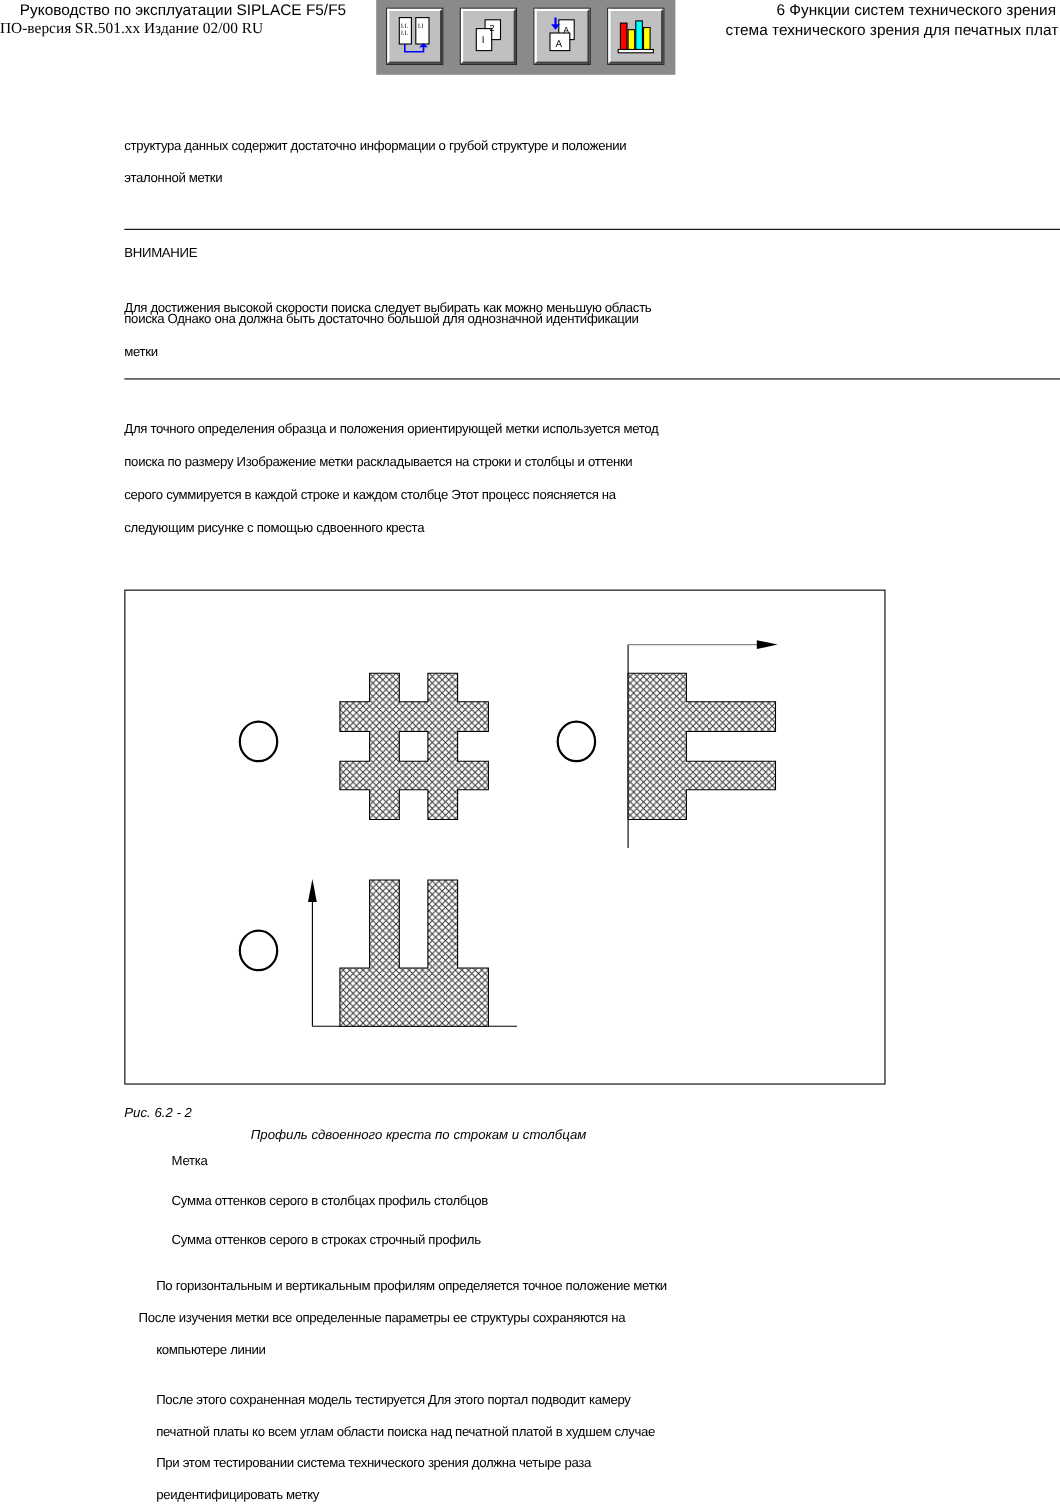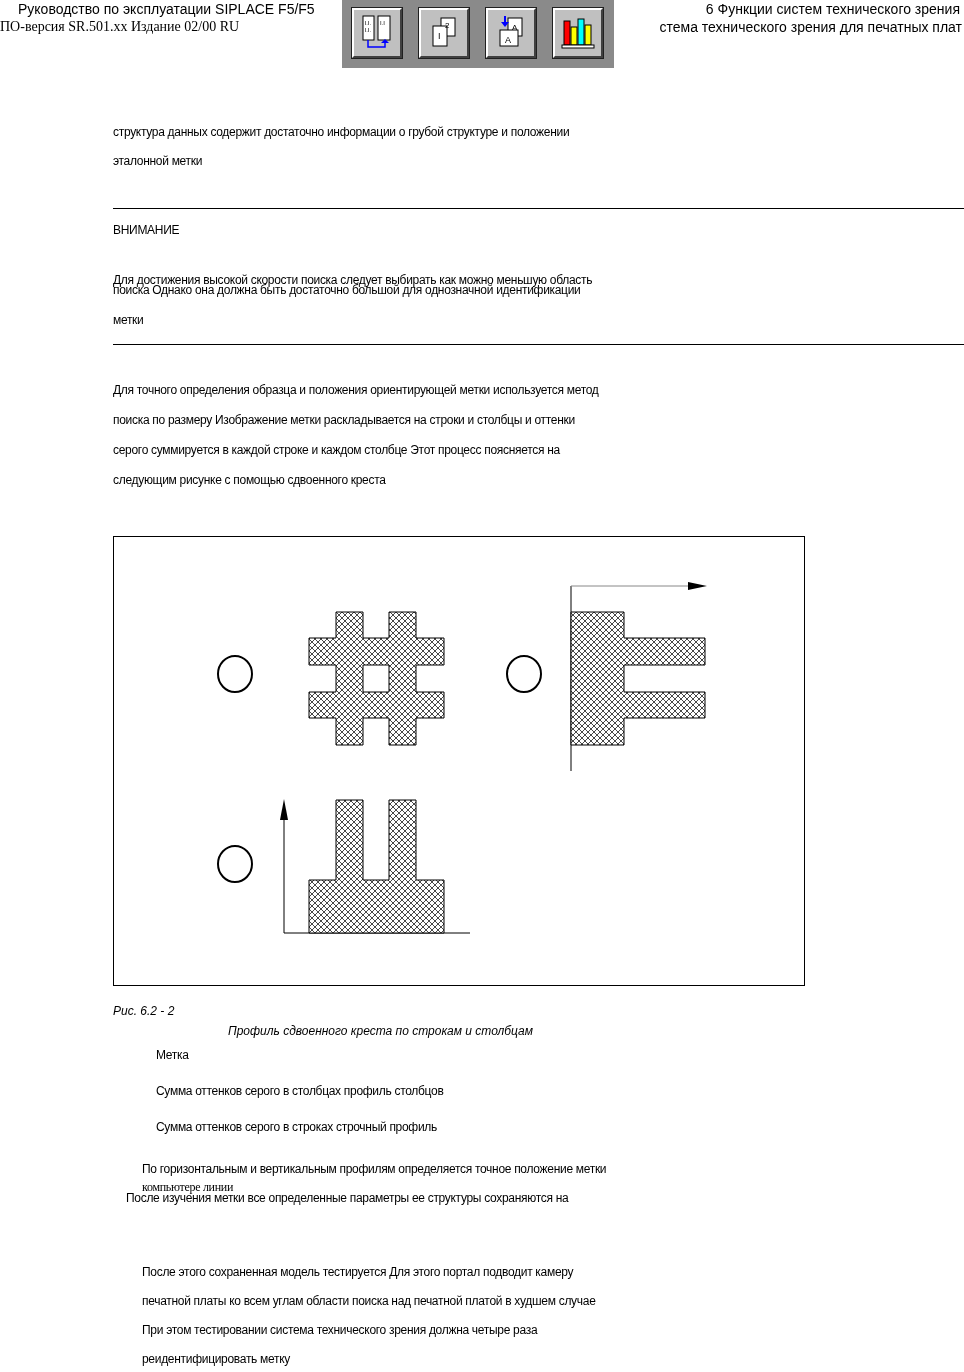--- a/index.html
+++ b/index.html
@@ -120,18 +120,18 @@
 
 <div class="abs caption" style="left:113px;top:1004px;">Рис. 6.2 - 2</div>
 <div class="abs caption" style="left:228px;top:1005px;margin-top:19px;">Профиль сдвоенного креста по строкам и столбцам</div>
 
 <div class="abs body-text" style="left:156px;top:1041px;">Метка</div>
 <div class="abs body-text" style="left:156px;top:1077px;">Сумма оттенков серого в столбцах   профиль столбцов</div>
 <div class="abs body-text" style="left:156px;top:1113px;">Сумма оттенков серого в строках   строчный профиль</div>
 
 <div class="abs body-text" style="left:142px;top:1155px;text-align:center;">По горизонтальным и вертикальным профилям определяется точное положение метки</div>
 <div class="abs body-text" style="left:126px;top:1184px;">После изучения метки все определенные параметры ее структуры сохраняются на</div>
-<div class="abs body-text" style="left:142px;top:1173px;font-family:Liberation Serif, serif;">компьютере линии</div>
+<div class="abs body-text" style="left:142px;top:1213px;">компьютере линии</div>
 
 <div class="abs body-text" style="left:142px;top:1258px;">После этого сохраненная модель тестируется  Для этого портал подводит камеру</div>
 <div class="abs body-text" style="left:142px;top:1287px;">печатной платы ко всем    углам области поиска над печатной платой  в худшем случае</div>
 <div class="abs body-text" style="left:142px;top:1316px;">При этом тестировании система технического зрения должна четыре раза</div>
 <div class="abs body-text" style="left:142px;top:1345px;">реидентифицировать метку</div>
 
 </body></html>

